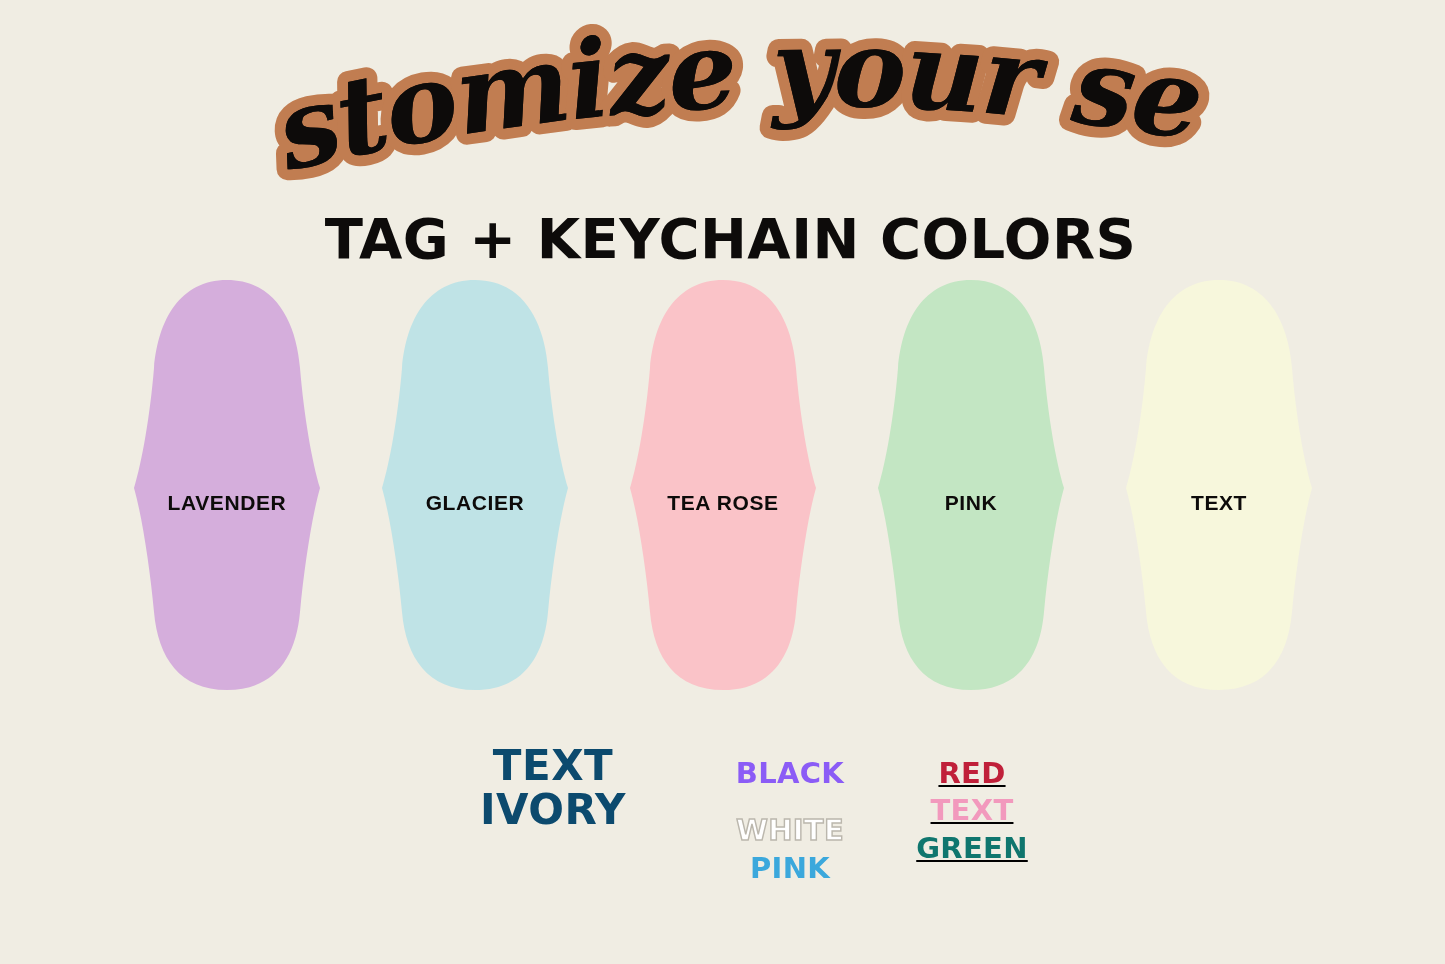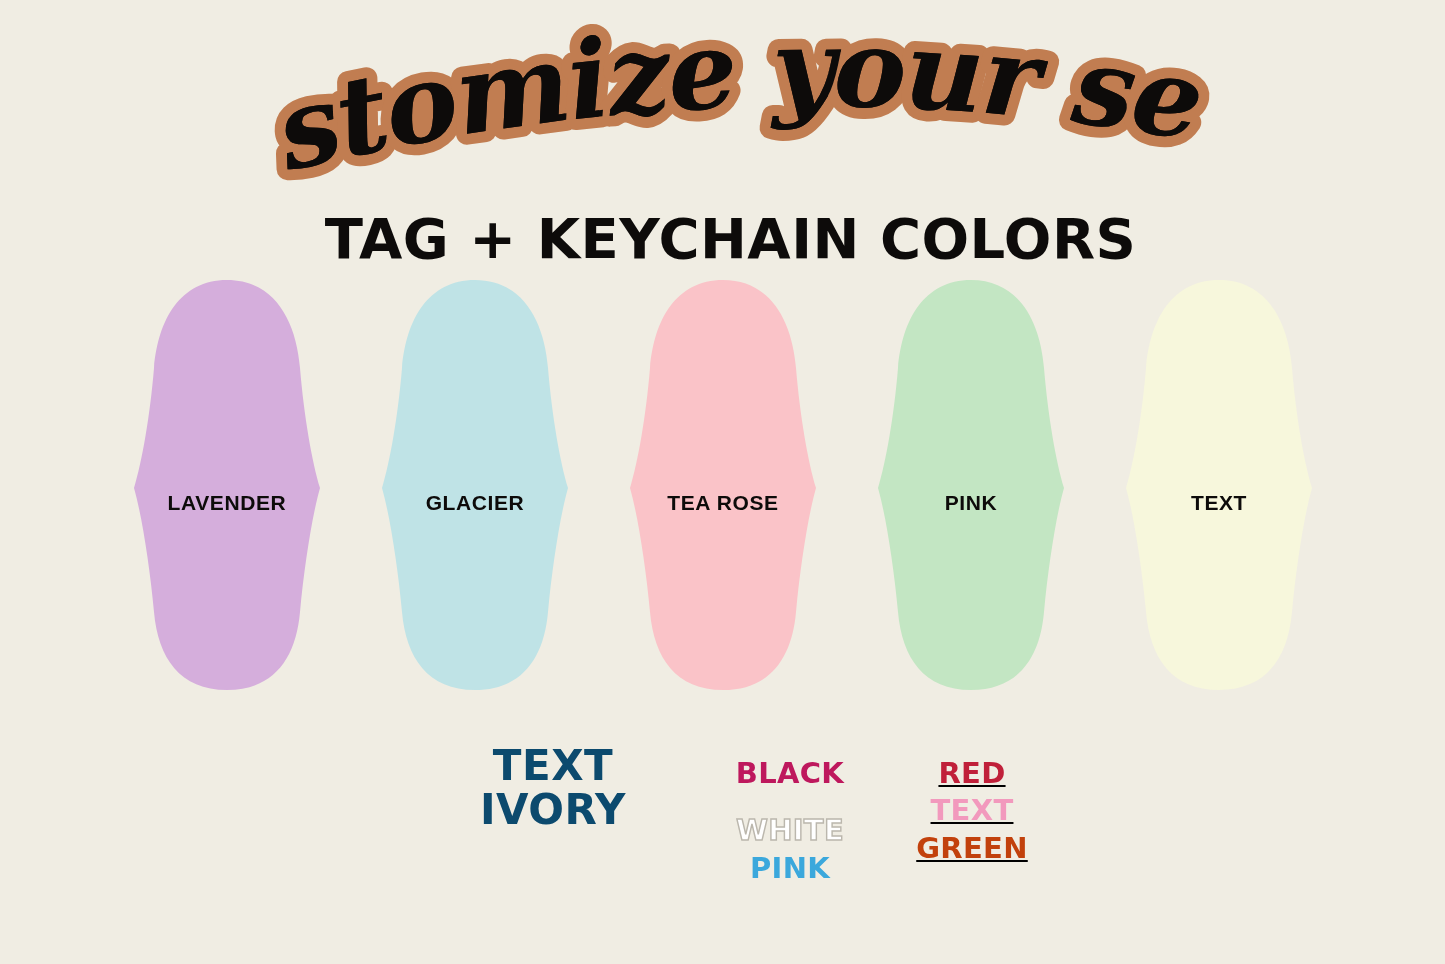--- a/index.html
+++ b/index.html
@@ -271,26 +271,26 @@
   </div>
 
   <div class="textcolors-block">
 
     <div class="textcolors-title">
       <div>TEXT</div>
       <div>IVORY</div>
     </div>
 
     <div class="color-col col-left">
-      <div class="color-word" id="tcL0" style="color: #be185d;">BLACK</div>
+      <div class="color-word" id="tcL0" style="color: #8b5cf6;">BLACK</div>
       <div class="color-word outlined" id="tcL1" style="color: rgb(255, 255, 255);">WHITE</div>
       <div class="color-word" id="tcL2" style="color: rgb(59, 168, 220);">PINK</div>
     </div>
 
     <div class="color-col col-right">
       <div class="color-word" id="tcR0" style="color: rgb(192, 32, 58);">RED</div>
       <div class="color-word" id="tcR1" style="color: rgb(242, 153, 189);">TEXT</div>
-      <div class="color-word" id="tcR2" style="color: #c2410c;">GREEN</div>
+      <div class="color-word" id="tcR2" style="color: #0f766e;">GREEN</div>
     </div>
 
   </div>
 
 </div>
 
 </body></html>

